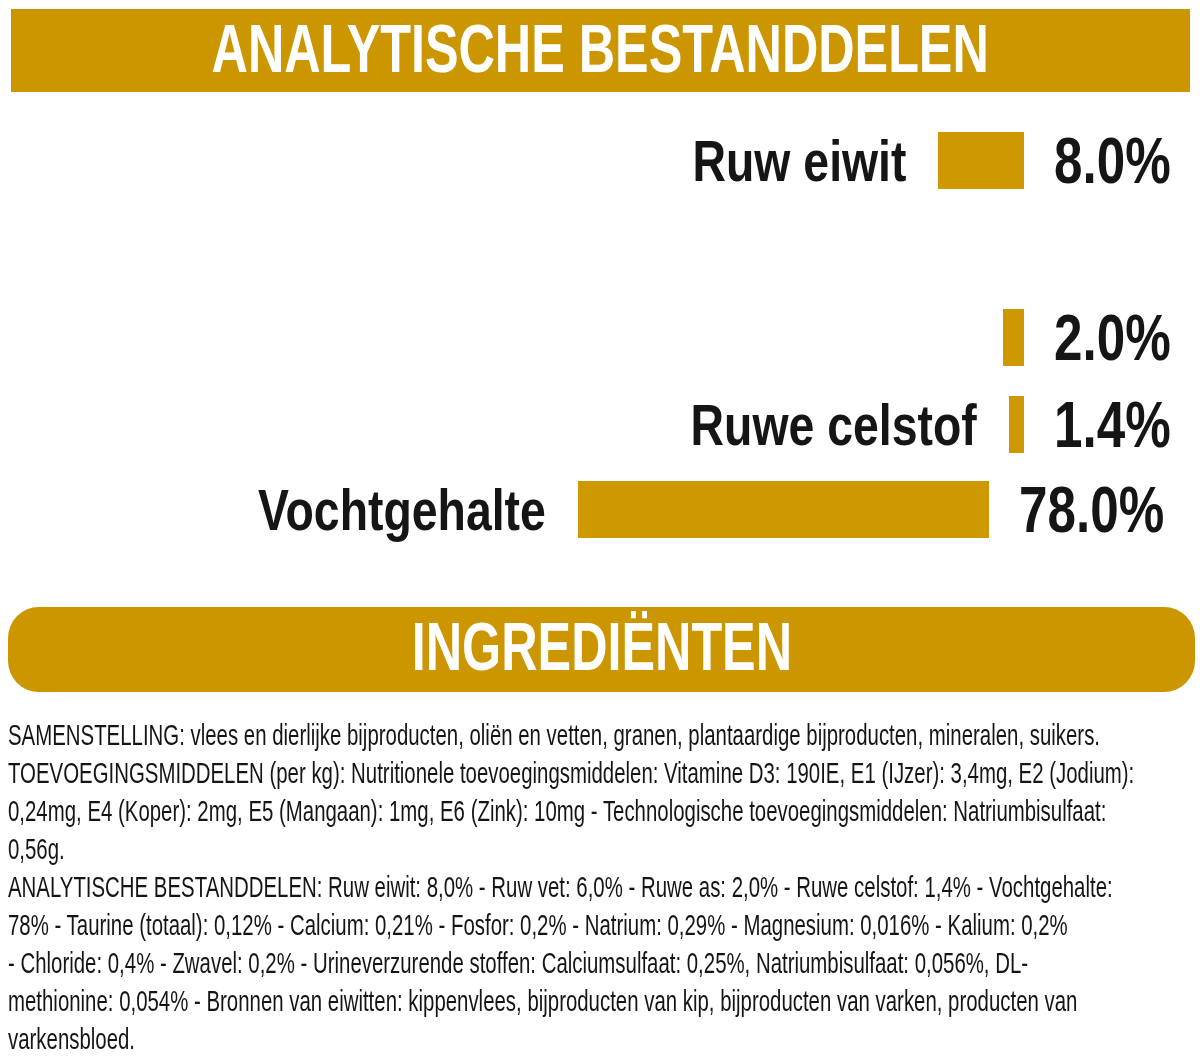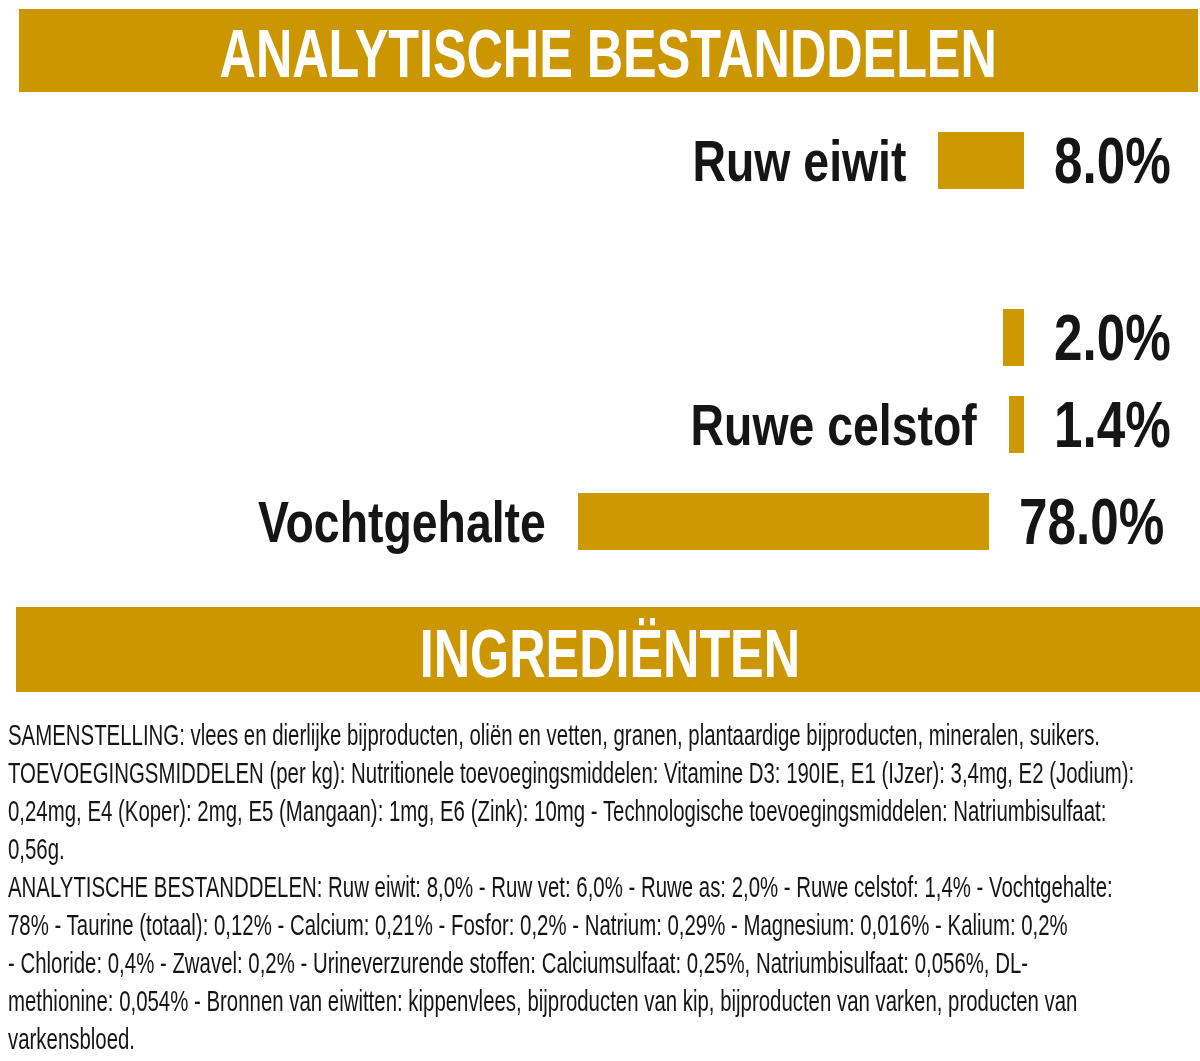--- a/index.html
+++ b/index.html
@@ -12,26 +12,25 @@
     position: relative;
     width: 1200px;
     height: 1061px;
     background: var(--background, #fff);
     overflow: hidden;
   }
   .banner {
     position: absolute;
     background: var(--banner_gold, #cc9601);
     display: flex;
-    align-items: flex-end;
+    align-items: flex-start;
     justify-content: center;
-    margin-left: 8px;
   }
   .banner-analytical { left: 11px; top: 9px;   width: 1179px; height: 83px; }
-  .banner-ingredients { left: 8px; top: 607px; width: 1187px; height: 85px; }
+  .banner-ingredients { left: 8px; top: 607px; width: 1187px; height: 85px; border-radius: 31px; }
   .banner-title {
     color: var(--title_text, #fff);
     font-weight: bold;
     font-size: 68px;
     white-space: nowrap;
     transform: scaleX(0.74);
     transform-origin: center center;
   }
   .chart-row {
     position: absolute;
@@ -39,21 +38,21 @@
     width: 100%;
     height: 57px;
     display: flex;
     align-items: center;
     justify-content: flex-end;
   }
   .row-0 { top: 132px; }
   .row-1 { top: 220px; }
   .row-2 { top: 309px; }
   .row-3 { top: 396px; }
-  .row-4 { top: 493px; }
+  .row-4 { top: 481px; }
   .nutrient-label {
     width: 568px;
     flex: none;
     text-align: right;
     font-weight: bold;
     font-size: 58px;
     color: var(--body_text, #151515);
   }
   .nutrient-label > span {
     display: inline-block;

